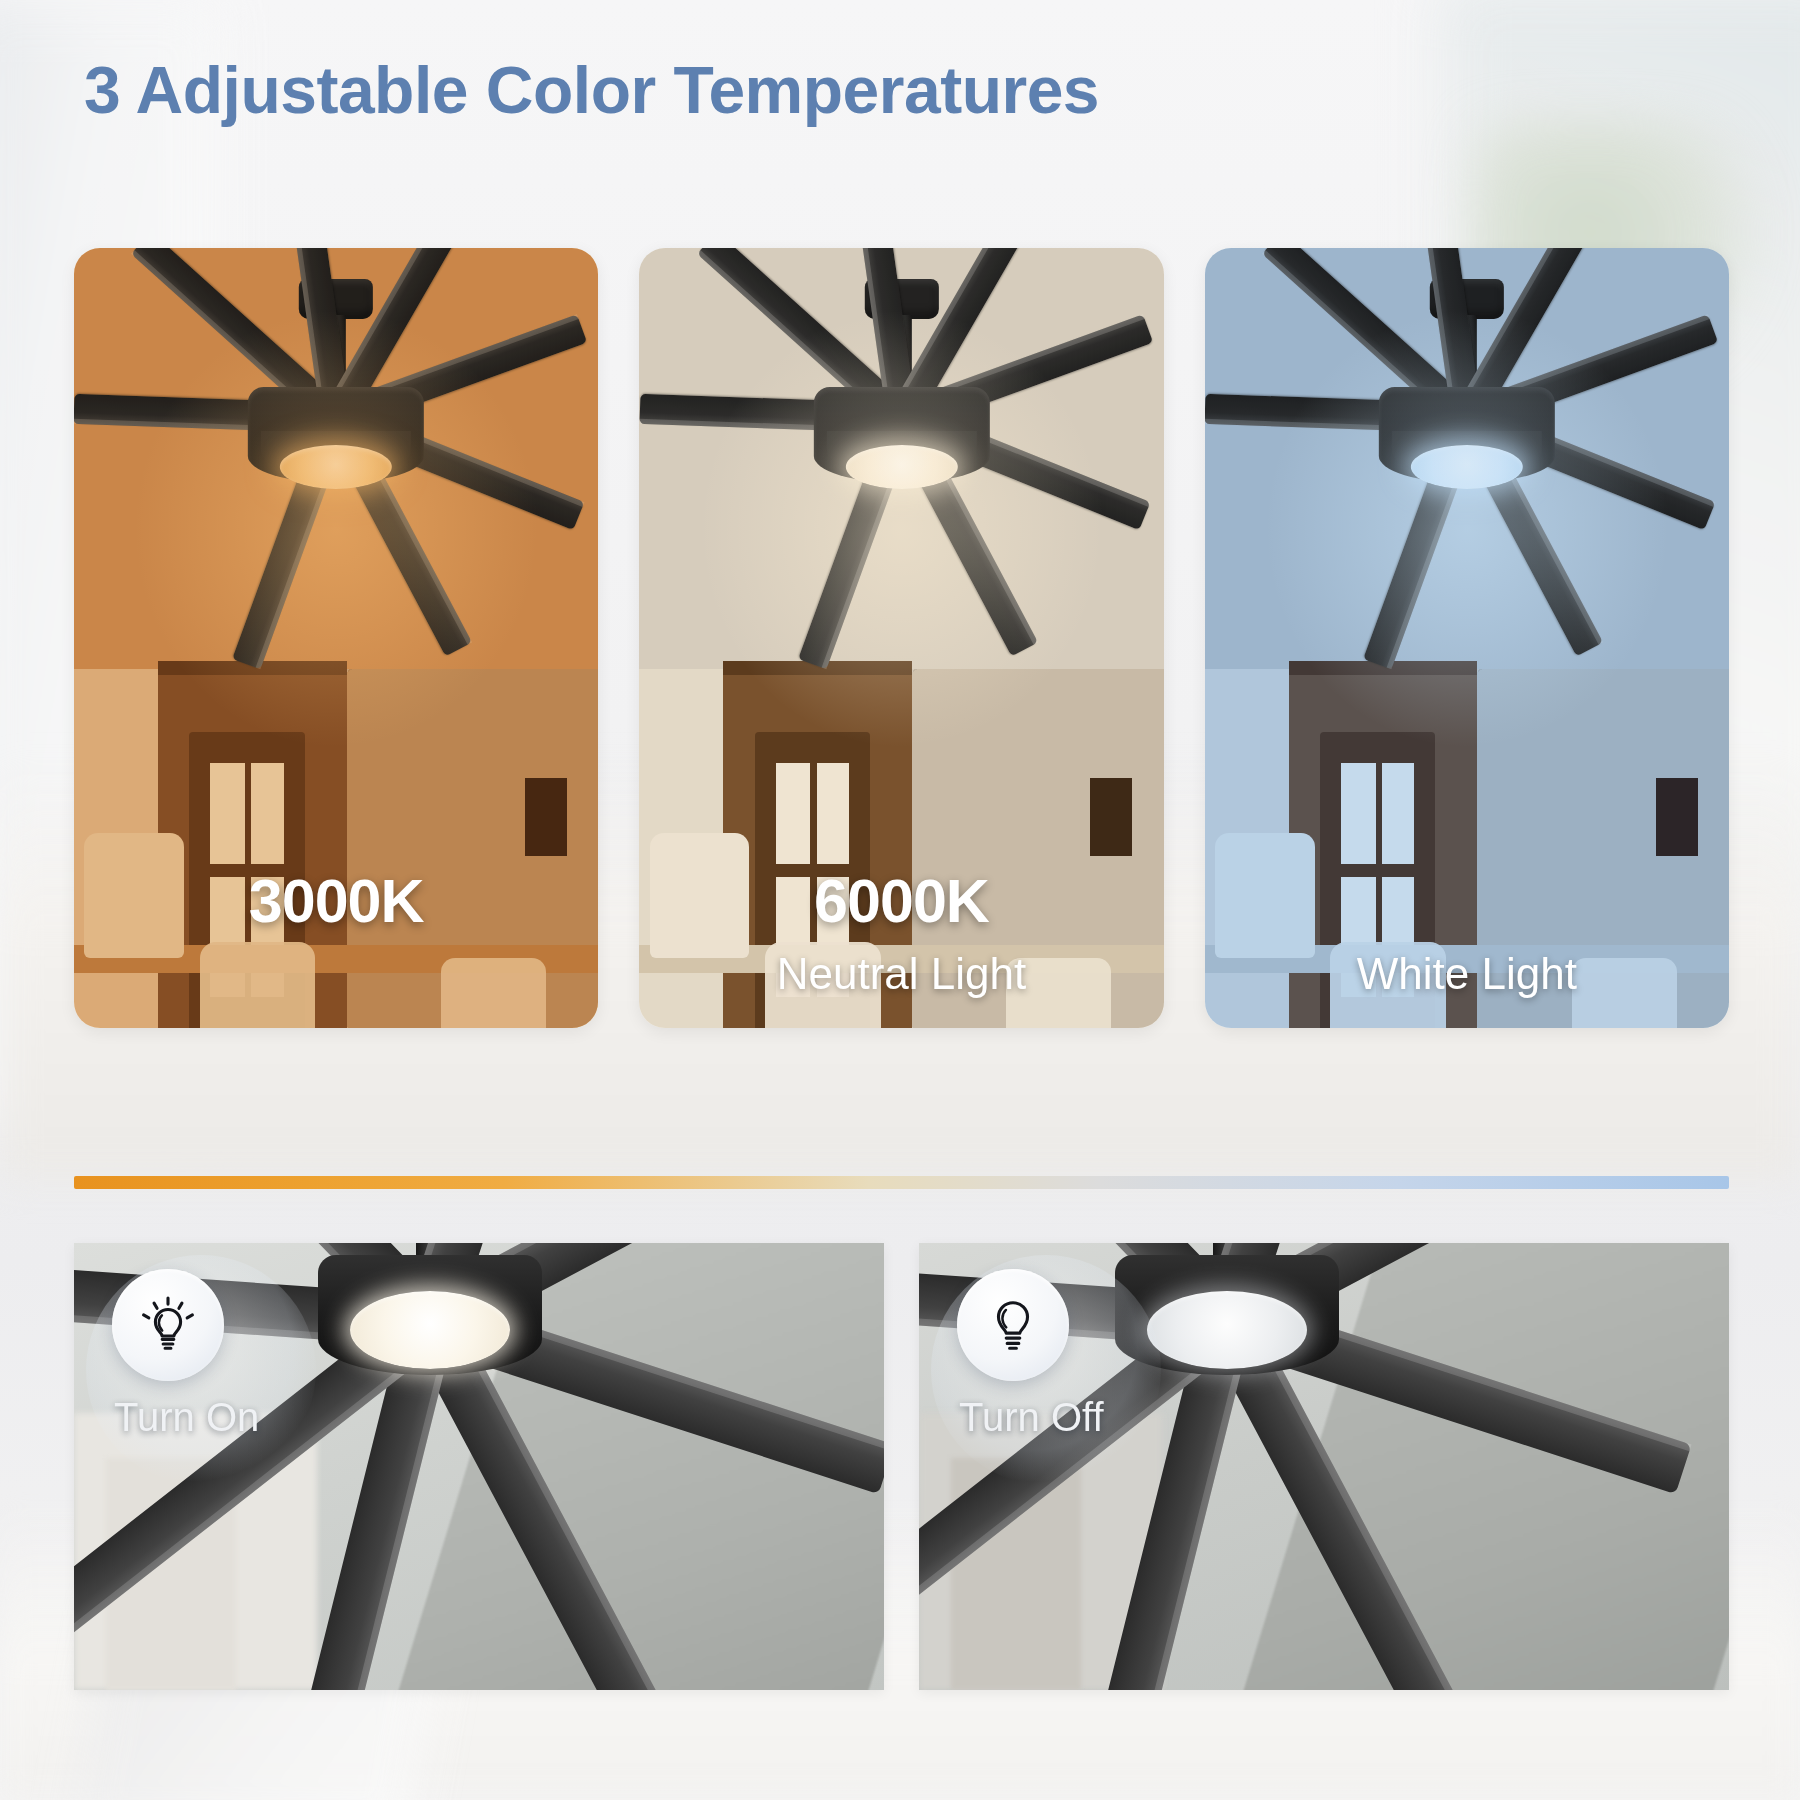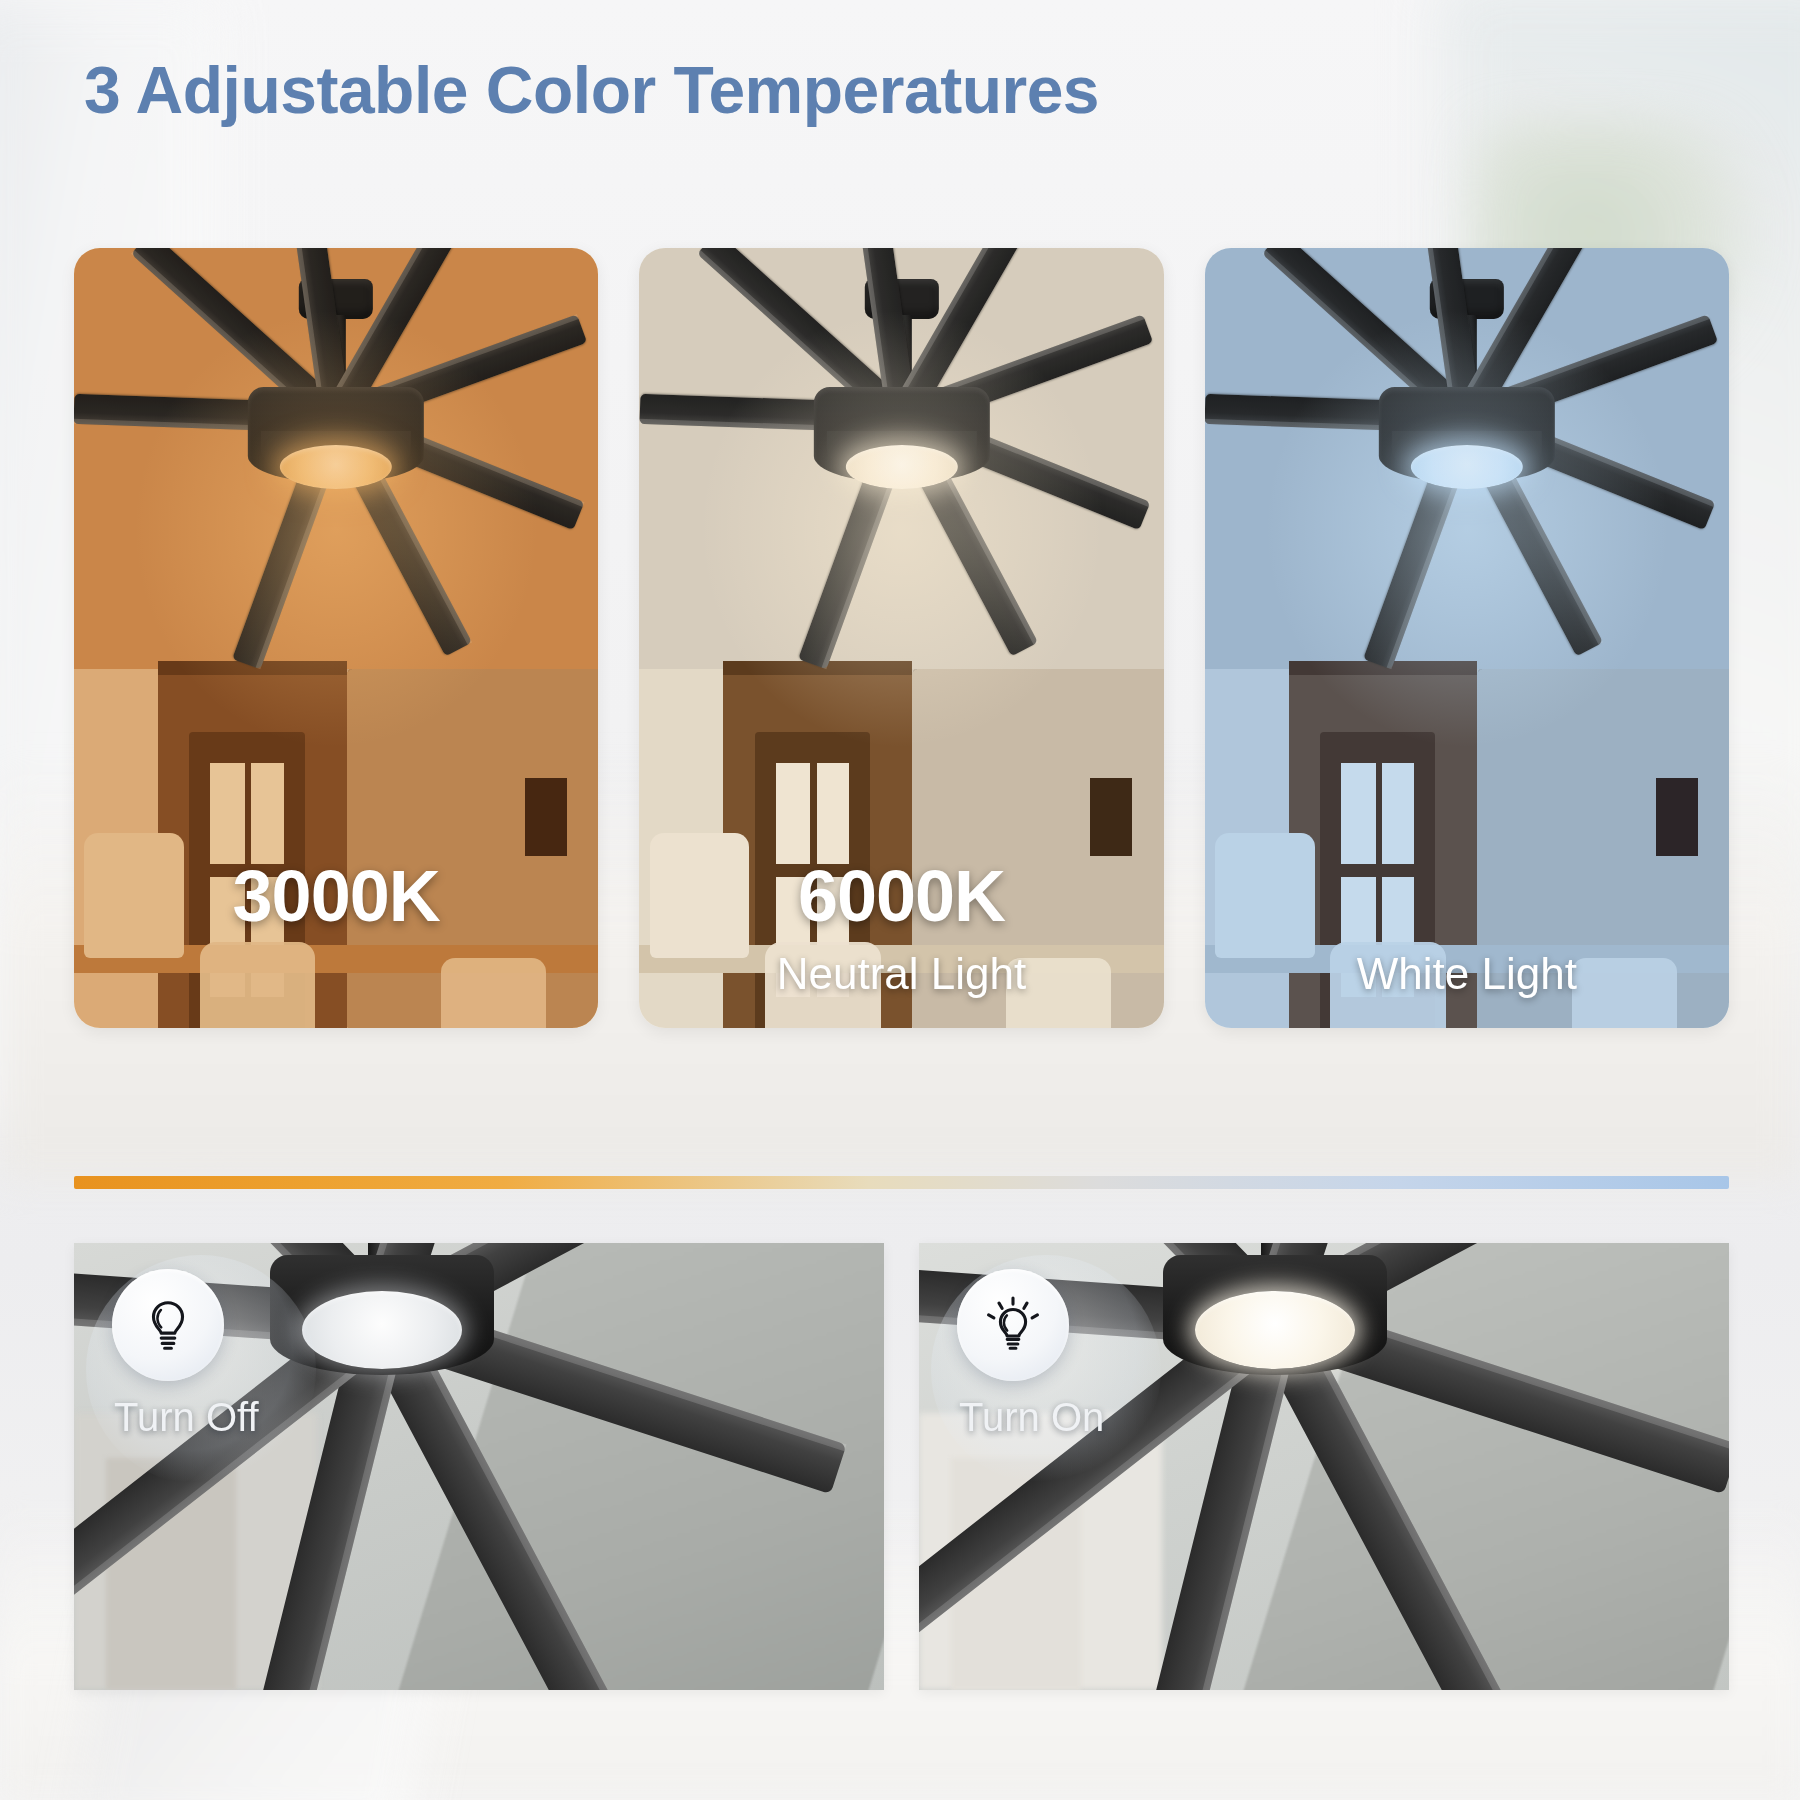--- a/index.html
+++ b/index.html
@@ -198,21 +198,21 @@
     width: 112px; height: 44px;
     border-radius: 50%;
     background: var(--lightBg);
     box-shadow: 0 0 26px 8px var(--lightGlow), inset 0 2px 5px rgba(255,255,255,.55);
   }
 
   
   .kelvin {
     position: absolute; left: 0; right: 0; bottom: 96px;
     text-align: center;
-    font-size: 72px; font-weight: bold; color: #ffffff;
+    font-size: 61px; font-weight: bold; color: #ffffff;
     letter-spacing: -1px; line-height: 1;
     text-shadow: 0 3px 10px rgba(0,0,0,.38);
     z-index: 3;
   }
   .lightname {
     position: absolute; left: 0; right: 0; bottom: 32px;
     text-align: center;
     font-size: 44px; font-weight: normal; color: #ffffff;
     line-height: 1;
     text-shadow: 0 2px 7px rgba(0,0,0,.38);
@@ -462,20 +462,64 @@
       </div>
       <div class="lightname">White Light</div>
     </div>
 
   </div>
 
   <div class="divider" style="background:linear-gradient(90deg,#e8921f 0%,#eda12f 14%,#f0ac43 26%,#e8dcbc 48%,#dcdcdc 62%,#c5d5ea 80%,#a8c6e8 100%);"></div>
 
   <div class="bottom-row">
 
+    <div class="bpanel" style="--bceil:linear-gradient(160deg,#dcdedb 0%,#cfd2cf 45%,#c2c6c3 100%);
+                --bwall:#e8e6e1; --bdoor:#e3e0da;
+                --bwedge:linear-gradient(160deg,#bfc2be 0%,#aeb1ad 60%,#9fa29e 100%);
+                --blightBg:radial-gradient(circle at 50% 42%, #ffffff 0%, #fbf6ea 50%, #f0e7d4 100%);
+                --blightGlow:rgba(252,246,232,.75);">
+      <div class="bscene">
+        <div class="bceil"></div>
+        <div class="bwall-left"></div>
+        <div class="bdoor"></div>
+        <div class="bgray-wedge"></div>
+
+        <div class="bfan" style="left:44%;">
+          <div class="bdownrod"></div>
+          <div class="bblades">
+            <div class="bblade" style="transform:rotate(184deg)"></div>
+            <div class="bblade" style="transform:rotate(226deg)"></div>
+            <div class="bblade" style="transform:rotate(288deg)"></div>
+            <div class="bblade" style="transform:rotate(332deg)"></div>
+            <div class="bblade" style="transform:rotate(18deg)"></div>
+            <div class="bblade" style="transform:rotate(62deg)"></div>
+            <div class="bblade" style="transform:rotate(104deg)"></div>
+            <div class="bblade" style="transform:rotate(142deg)"></div>
+          </div>
+          <div class="bhub"></div>
+          <div class="blight"></div>
+        </div>
+      </div>
+
+      <div class="badge-wrap">
+        <div class="badge-halo"></div>
+        <div class="badge-circle">
+          <svg viewBox="0 0 64 64" aria-hidden="true">
+            <g fill="none" stroke="#14161c" stroke-width="3.2" stroke-linecap="round" stroke-linejoin="round">
+              <path d="M32 16c-7.2 0-13 5.7-13 12.7 0 4.6 2.3 8.1 4.5 10.6 1.4 1.6 2.2 2.8 2.4 4h12.2c.2-1.2 1-2.4 2.4-4 2.2-2.5 4.5-6 4.5-10.6C45 21.7 39.2 16 32 16z"></path>
+              <path d="M26 37.8c-2.1-2.3-3.4-5-3.4-8.2 0-3 1.2-5.6 3.1-7.5" stroke-width="2.6"></path>
+              <path d="M26 46.8h12M27 51.6h10M29 56h6"></path>
+              <path d="M32 4.2v6.2M17.6 9.4l3.1 5.4M46.4 9.4l-3.1 5.4M6.8 21.6l5.4 3.1M57.2 21.6l-5.4 3.1"></path>
+            </g>
+          </svg>
+        </div>
+        <div class="badge-label">Turn On</div>
+      </div>
+    </div>
+
     <div class="bpanel" style="--bceil:linear-gradient(160deg,#d7d9d6 0%,#c9ccc9 45%,#bcc0bd 100%);
                 --bwall:#d3d2cd; --bdoor:#c9c6bf;
                 --bwedge:linear-gradient(160deg,#b9bcb8 0%,#a9aca8 60%,#9a9e9a 100%);
                 --blightBg:radial-gradient(circle at 50% 42%, #fdfdfd 0%, #eceef0 55%, #d9dde0 100%);
                 --blightGlow:rgba(235,238,241,.45);">
       <div class="bscene">
         <div class="bceil"></div>
         <div class="bwall-left"></div>
         <div class="bdoor"></div>
         <div class="bgray-wedge"></div>
@@ -505,59 +549,15 @@
               <path d="M32 9c-8.3 0-15 6.5-15 14.6 0 5.3 2.6 9.3 5.2 12.2 1.6 1.8 2.5 3.2 2.8 4.6h14c.3-1.4 1.2-2.8 2.8-4.6C44.4 32.9 47 28.9 47 23.6 47 15.5 40.3 9 32 9z"></path>
               <path d="M25 34.5c-2.4-2.6-3.9-5.8-3.9-9.4 0-3.4 1.4-6.4 3.6-8.6" stroke-width="2.6"></path>
               <path d="M25 45.5h14M26 51h12M28.5 56h7"></path>
             </g>
           </svg>
         </div>
         <div class="badge-label">Turn Off</div>
       </div>
     </div>
 
-    <div class="bpanel" style="--bceil:linear-gradient(160deg,#dcdedb 0%,#cfd2cf 45%,#c2c6c3 100%);
-                --bwall:#e8e6e1; --bdoor:#e3e0da;
-                --bwedge:linear-gradient(160deg,#bfc2be 0%,#aeb1ad 60%,#9fa29e 100%);
-                --blightBg:radial-gradient(circle at 50% 42%, #ffffff 0%, #fbf6ea 50%, #f0e7d4 100%);
-                --blightGlow:rgba(252,246,232,.75);">
-      <div class="bscene">
-        <div class="bceil"></div>
-        <div class="bwall-left"></div>
-        <div class="bdoor"></div>
-        <div class="bgray-wedge"></div>
-
-        <div class="bfan" style="left:44%;">
-          <div class="bdownrod"></div>
-          <div class="bblades">
-            <div class="bblade" style="transform:rotate(184deg)"></div>
-            <div class="bblade" style="transform:rotate(226deg)"></div>
-            <div class="bblade" style="transform:rotate(288deg)"></div>
-            <div class="bblade" style="transform:rotate(332deg)"></div>
-            <div class="bblade" style="transform:rotate(18deg)"></div>
-            <div class="bblade" style="transform:rotate(62deg)"></div>
-            <div class="bblade" style="transform:rotate(104deg)"></div>
-            <div class="bblade" style="transform:rotate(142deg)"></div>
-          </div>
-          <div class="bhub"></div>
-          <div class="blight"></div>
-        </div>
-      </div>
-
-      <div class="badge-wrap">
-        <div class="badge-halo"></div>
-        <div class="badge-circle">
-          <svg viewBox="0 0 64 64" aria-hidden="true">
-            <g fill="none" stroke="#14161c" stroke-width="3.2" stroke-linecap="round" stroke-linejoin="round">
-              <path d="M32 16c-7.2 0-13 5.7-13 12.7 0 4.6 2.3 8.1 4.5 10.6 1.4 1.6 2.2 2.8 2.4 4h12.2c.2-1.2 1-2.4 2.4-4 2.2-2.5 4.5-6 4.5-10.6C45 21.7 39.2 16 32 16z"></path>
-              <path d="M26 37.8c-2.1-2.3-3.4-5-3.4-8.2 0-3 1.2-5.6 3.1-7.5" stroke-width="2.6"></path>
-              <path d="M26 46.8h12M27 51.6h10M29 56h6"></path>
-              <path d="M32 4.2v6.2M17.6 9.4l3.1 5.4M46.4 9.4l-3.1 5.4M6.8 21.6l5.4 3.1M57.2 21.6l-5.4 3.1"></path>
-            </g>
-          </svg>
-        </div>
-        <div class="badge-label">Turn On</div>
-      </div>
-    </div>
-
   </div>
 
 </div>
 
 </body></html>

